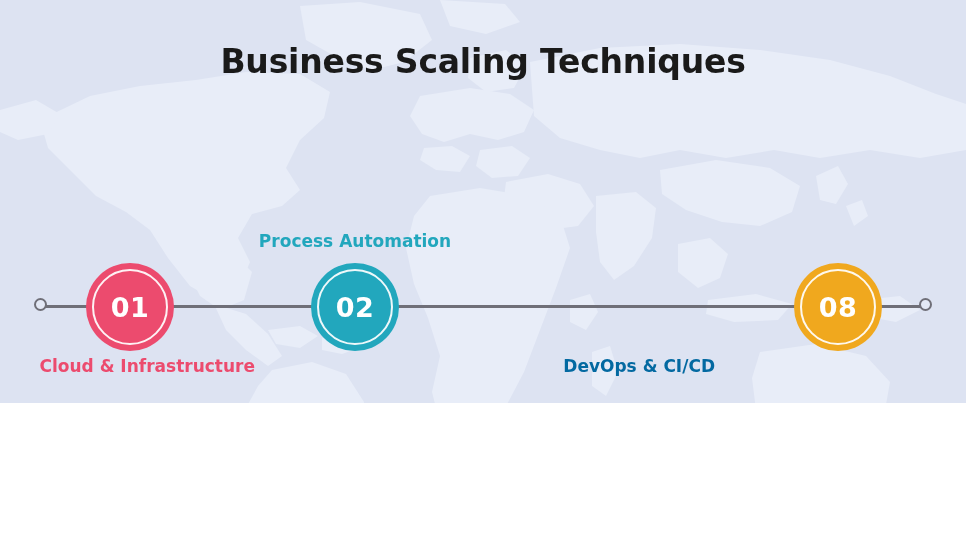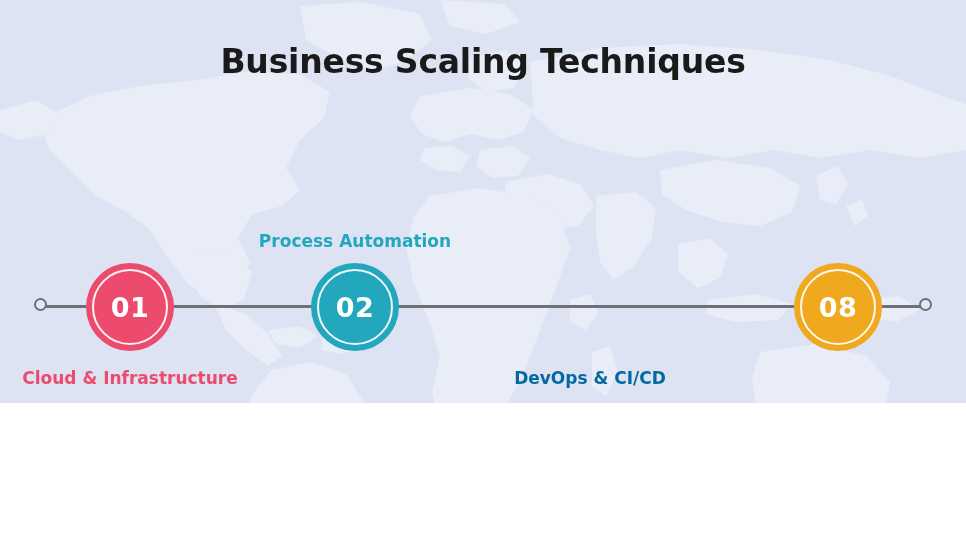--- a/index.html
+++ b/index.html
@@ -118,21 +118,21 @@
     left: 50%;
     width: 250px;
     margin-left: -125px;
     text-align: center;
     font-size: 17px;
     font-weight: bold;
     line-height: 1.32;
     pointer-events: auto;
   }
   .label-above { bottom: 291px; }
-  .label-below { top: 367px; }
+  .label-below { top: 355px; text-align: right; }
 
   
   #step-1 { left: 0px;   }
   #step-2 { left: 225px; }
   #step-3 { left: 460px; }
   #step-4 { left: 708px; }
 </style>
 </head>
 <body>
 

